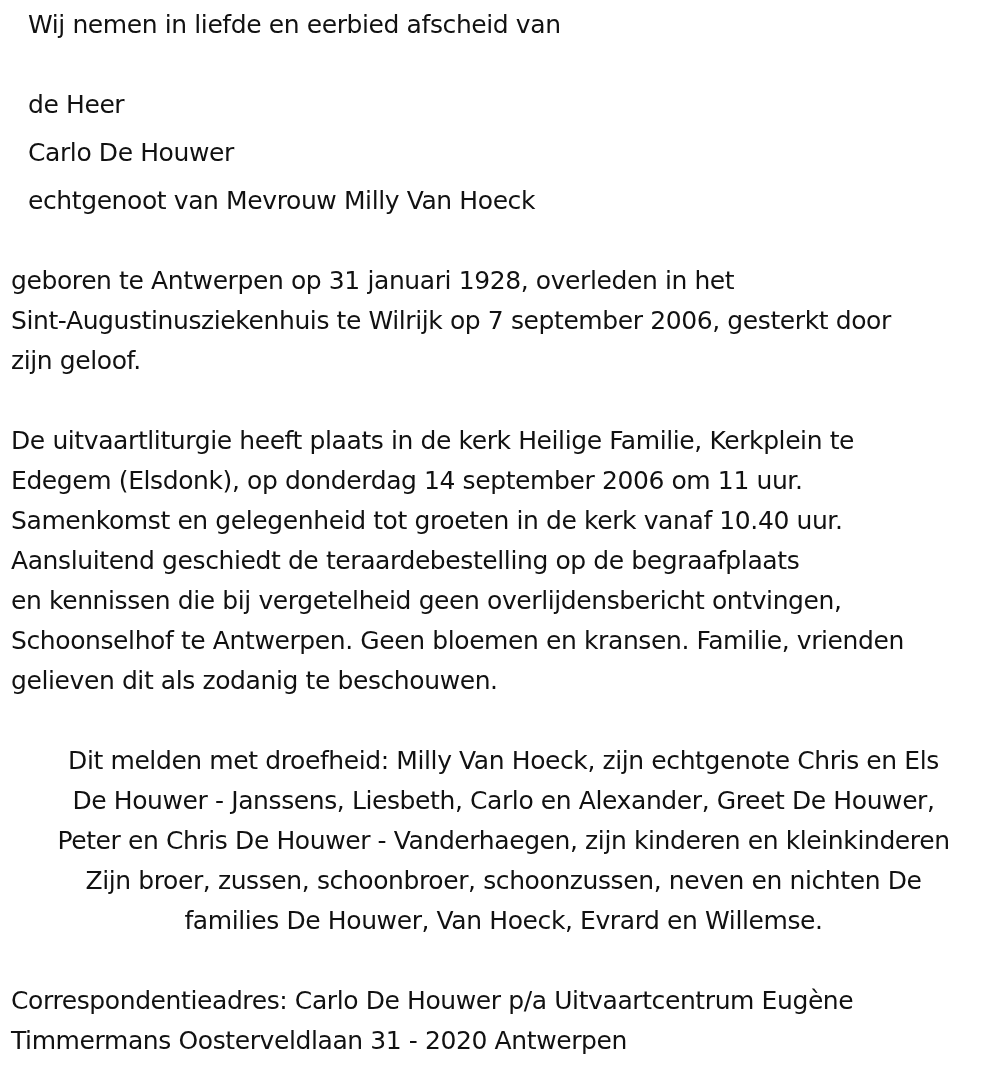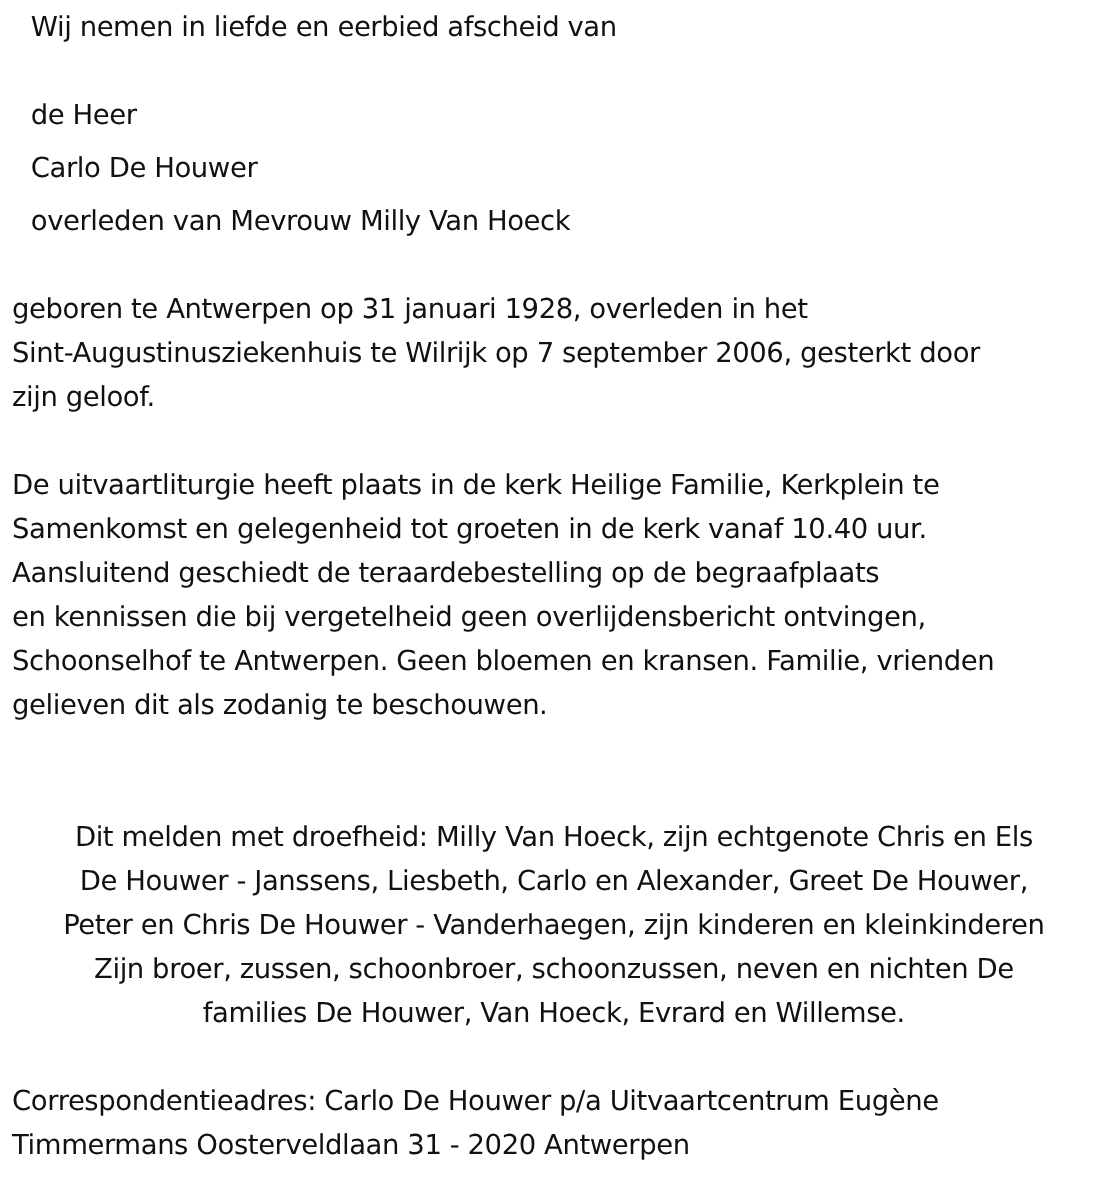--- a/index.html
+++ b/index.html
@@ -39,30 +39,31 @@
 <body>
 
 <div class="doc">
 
   <div class="line" style="top:5px;">Wij nemen in liefde en eerbied afscheid van</div>
 
   <div class="line" style="top:85px;">de Heer</div>
 
   <div class="line bold" style="top:133px;">Carlo De Houwer</div>
 
-  <div class="line" style="top:181px;">overleden van Mevrouw Milly Van Hoeck</div>
+  <div class="line" style="top:181px;">echtgenoot van Mevrouw Milly Van Hoeck</div>
 
   <div class="para" style="top:261px;">
     <span>geboren te Antwerpen op 31 januari 1928, overleden in het</span>
     <span>Sint-Augustinusziekenhuis te Wilrijk op 7 september 2006, gesterkt door</span>
     <span>zijn geloof.</span>
   </div>
 
   <div class="para" style="top:421px;">
     <span>De uitvaartliturgie heeft plaats in de kerk Heilige Familie, Kerkplein te</span>
+    <span>Edegem (Elsdonk), op donderdag 14 september 2006 om 11 uur.</span>
     <span>Samenkomst en gelegenheid tot groeten in de kerk vanaf 10.40 uur.</span>
     <span>Aansluitend geschiedt de teraardebestelling op de begraafplaats</span>
     <span>en kennissen die bij vergetelheid geen overlijdensbericht ontvingen,</span>
     <span>Schoonselhof te Antwerpen. Geen bloemen en kransen. Familie, vrienden</span>
     <span>gelieven dit als zodanig te beschouwen.</span>
   </div>
 
   <div class="para" style="top:741px;text-align:center;">
     <span>Dit melden met droefheid: Milly Van Hoeck, zijn echtgenote Chris en Els</span>
     <span>De Houwer - Janssens, Liesbeth, Carlo en Alexander, Greet De Houwer,</span>

